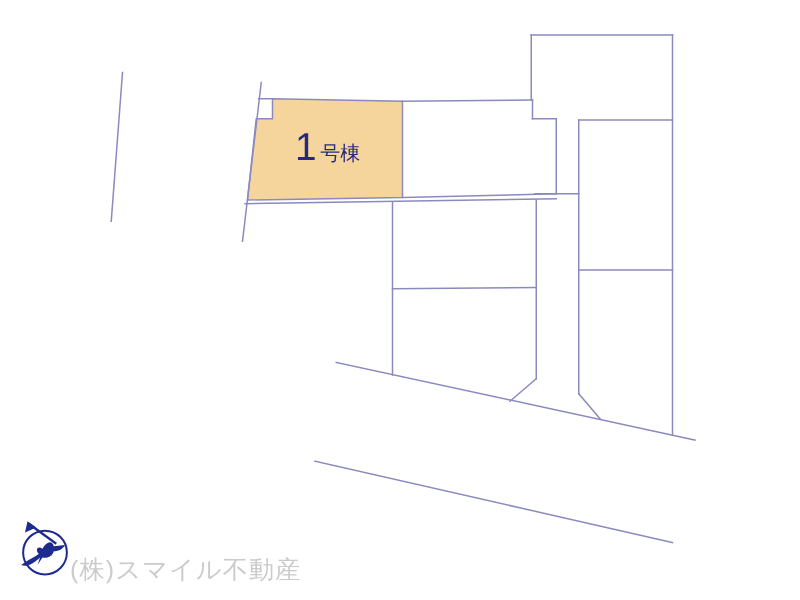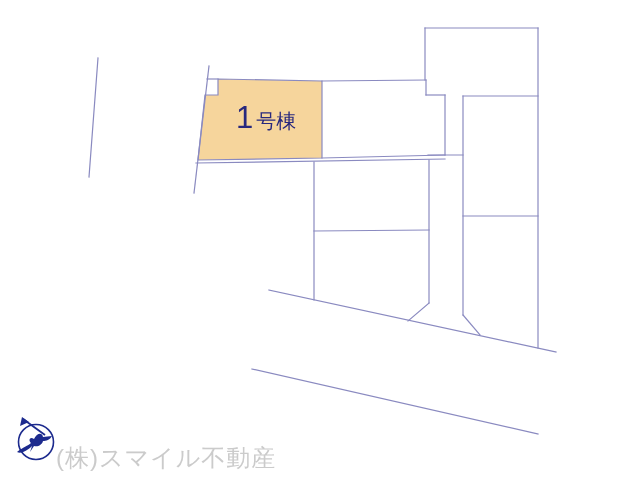--- a/index.html
+++ b/index.html
@@ -41,21 +41,21 @@
     align-items: baseline;
     gap: 3px;
     color: var(--label, #28287e);
     white-space: nowrap;
   }
   .parcel-label .num {
     font-size: 31px;
     line-height: 34px;
   }
   .parcel-label .suffix {
-    font-size: 20px;
+    font-size: 16px;
     line-height: 18px;
   }
   .compass {
     position: absolute;
     left: 13px;
     top: 415px;
     width: 46px;
     height: 47px;
   }
   .compass .ring {
@@ -68,21 +68,21 @@
     stroke-width: 1.8;
   }
   .compass .solid {
     fill: var(--compass, #1d2b8e);
     stroke: none;
   }
   .company {
     position: absolute;
     left: 56px;
     top: 442px;
-    font-size: 24px;
+    font-size: 20px;
     letter-spacing: 1px;
     color: var(--watermark, #cbcbcb);
     white-space: nowrap;
   }
 </style>
 </head>
 <body>
 
 <div class="stage">
 

